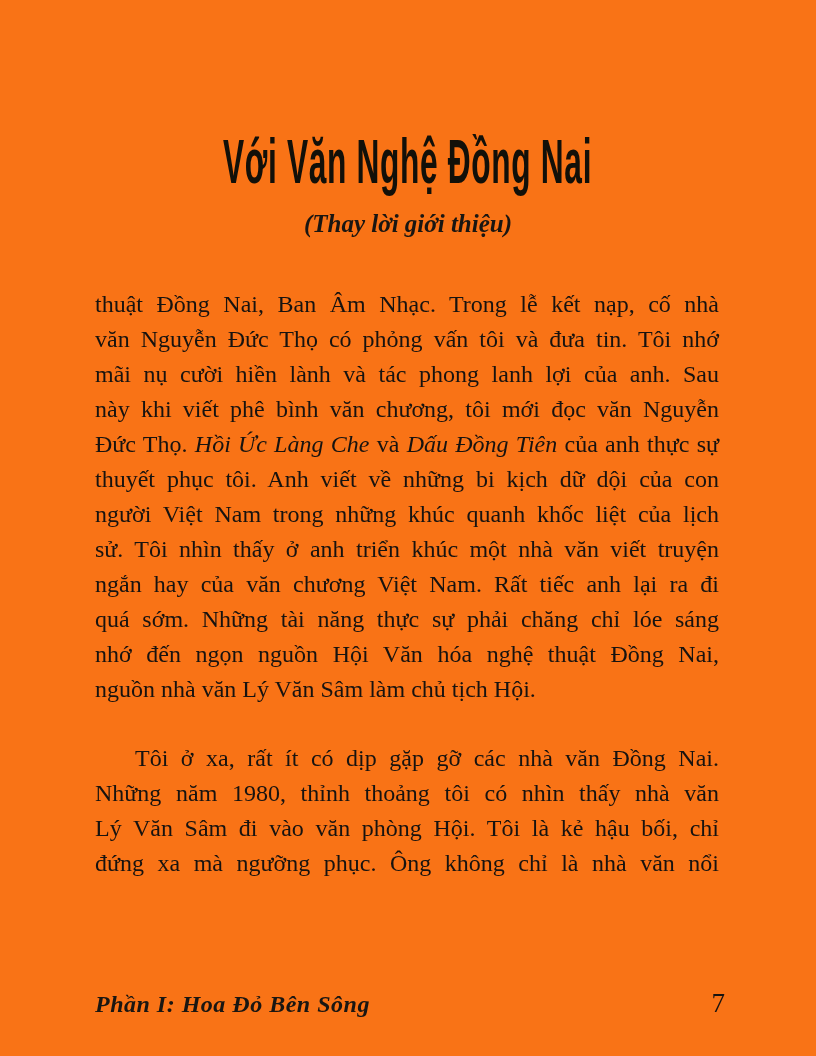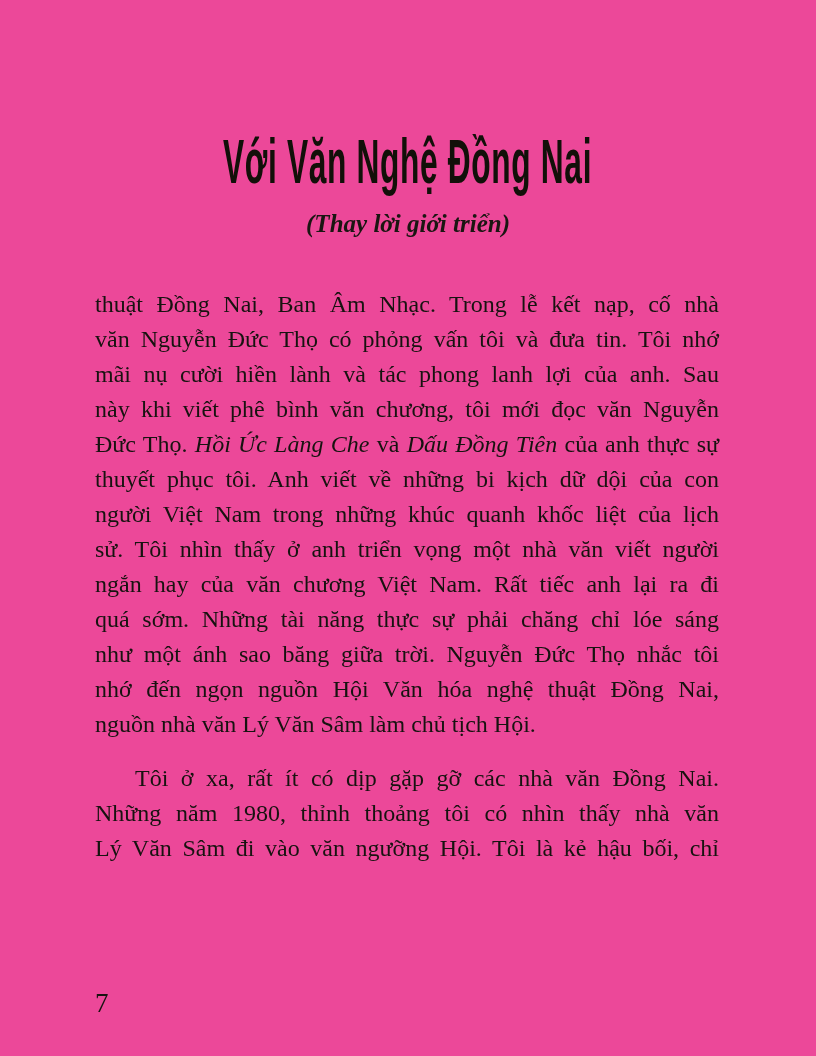--- a/index.html
+++ b/index.html
@@ -5,21 +5,21 @@
   html, body {
     margin: 0;
     padding: 0;
     background: #e8e8e8;
   }
   .page {
     position: relative;
     width: 816px;
     height: 1056px;
     margin: 0 auto;
-    background: #ec4899;
+    background: #f97316;
     overflow: hidden;
     font-family: "Liberation Serif", serif;
     color: #171310;
   }
   
   .title-wrap {
     position: absolute;
     top: 126px;
     left: 0;
     width: 100%;
@@ -53,21 +53,21 @@
   
   .body-text {
     position: absolute;
     top: 287px;
     left: 95px;
     width: 624px;
     font-size: 24px;
     line-height: 35px;
     color: #171310;
   }
-  .para + .para { margin-top: 19px; }
+  .para + .para { margin-top: 34px; }
   .line {
     text-align: justify;
     text-align-last: justify;
     height: 35px;
     overflow: visible;
     white-space: nowrap;
   }
   .line.just { white-space: normal; }
   .line.no-just {
     text-align: left;
@@ -110,43 +110,44 @@
 </head>
 <body>
 
 <div class="page">
 
   <div class="title-wrap">
     <span class="title-inner">Với Văn Nghệ Đồng Nai</span>
   </div>
 
   <div class="subtitle-wrap">
-    <span class="subtitle-inner">(Thay lời giới triển)</span>
+    <span class="subtitle-inner">(Thay lời giới thiệu)</span>
   </div>
 
   <div class="body-text">
       <div class="para">
         <div class="line just"><span>thuật Đồng Nai, Ban Âm Nhạc. Trong lễ kết nạp, cố nhà</span></div>
         <div class="line just"><span>văn Nguyễn Đức Thọ có phỏng vấn tôi và đưa tin. Tôi nhớ</span></div>
         <div class="line just"><span>mãi nụ cười hiền lành và tác phong lanh lợi của anh. Sau</span></div>
         <div class="line just"><span>này khi viết phê bình văn chương, tôi mới đọc văn Nguyễn</span></div>
         <div class="line just"><span>Đức Thọ. </span><span class="ital">Hồi Ức Làng Che</span><span> và </span><span class="ital">Dấu Đồng Tiên</span><span> của anh thực sự</span></div>
         <div class="line just"><span>thuyết phục tôi. Anh viết về những bi kịch dữ dội của con</span></div>
         <div class="line just"><span>người Việt Nam trong những khúc quanh khốc liệt của lịch</span></div>
-        <div class="line just"><span>sử. Tôi nhìn thấy ở anh triển vọng một nhà văn viết người</span></div>
+        <div class="line just"><span>sử. Tôi nhìn thấy ở anh triển khúc một nhà văn viết truyện</span></div>
         <div class="line just"><span>ngắn hay của văn chương Việt Nam. Rất tiếc anh lại ra đi</span></div>
         <div class="line just"><span>quá sớm. Những tài năng thực sự phải chăng chỉ lóe sáng</span></div>
-        <div class="line just"><span>như một ánh sao băng giữa trời. Nguyễn Đức Thọ nhắc tôi</span></div>
         <div class="line just"><span>nhớ đến ngọn nguồn Hội Văn hóa nghệ thuật Đồng Nai,</span></div>
         <div class="line no-just"><span>nguồn nhà văn Lý Văn Sâm làm chủ tịch Hội.</span></div>
       </div>
       <div class="para">
         <div class="line just" style="padding-left: 40px;"><span>Tôi ở xa, rất ít có dịp gặp gỡ các nhà văn Đồng Nai.</span></div>
         <div class="line just"><span>Những năm 1980, thỉnh thoảng tôi có nhìn thấy nhà văn</span></div>
-        <div class="line just"><span>Lý Văn Sâm đi vào văn ngưỡng Hội. Tôi là kẻ hậu bối, chỉ</span></div>
+        <div class="line just"><span>Lý Văn Sâm đi vào văn phòng Hội. Tôi là kẻ hậu bối, chỉ</span></div>
+        <div class="line just"><span>đứng xa mà ngưỡng phục. Ông không chỉ là nhà văn nổi</span></div>
       </div>
     </div>
 
   <div class="footer">
+    <span class="footer-section">Phần I: Hoa Đỏ Bên Sông</span>
     <span class="footer-page">7</span>
   </div>
 
 </div>
 
 </body></html>

